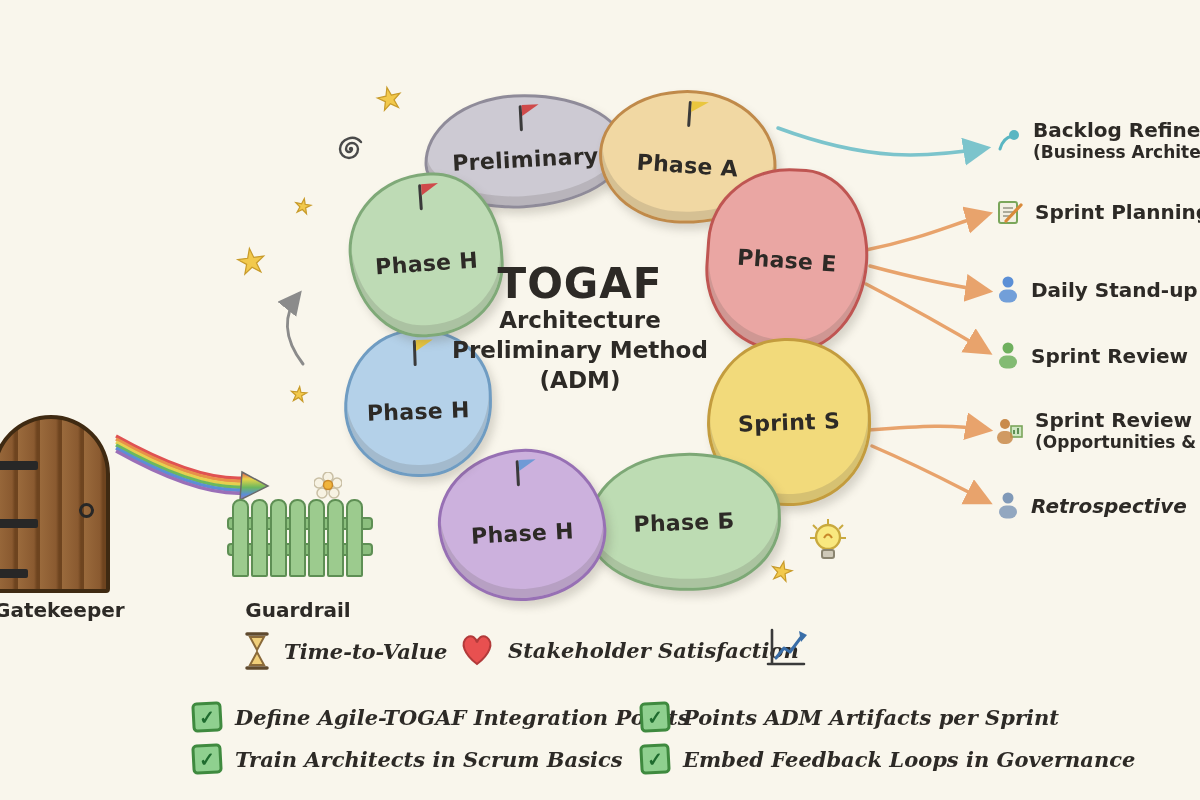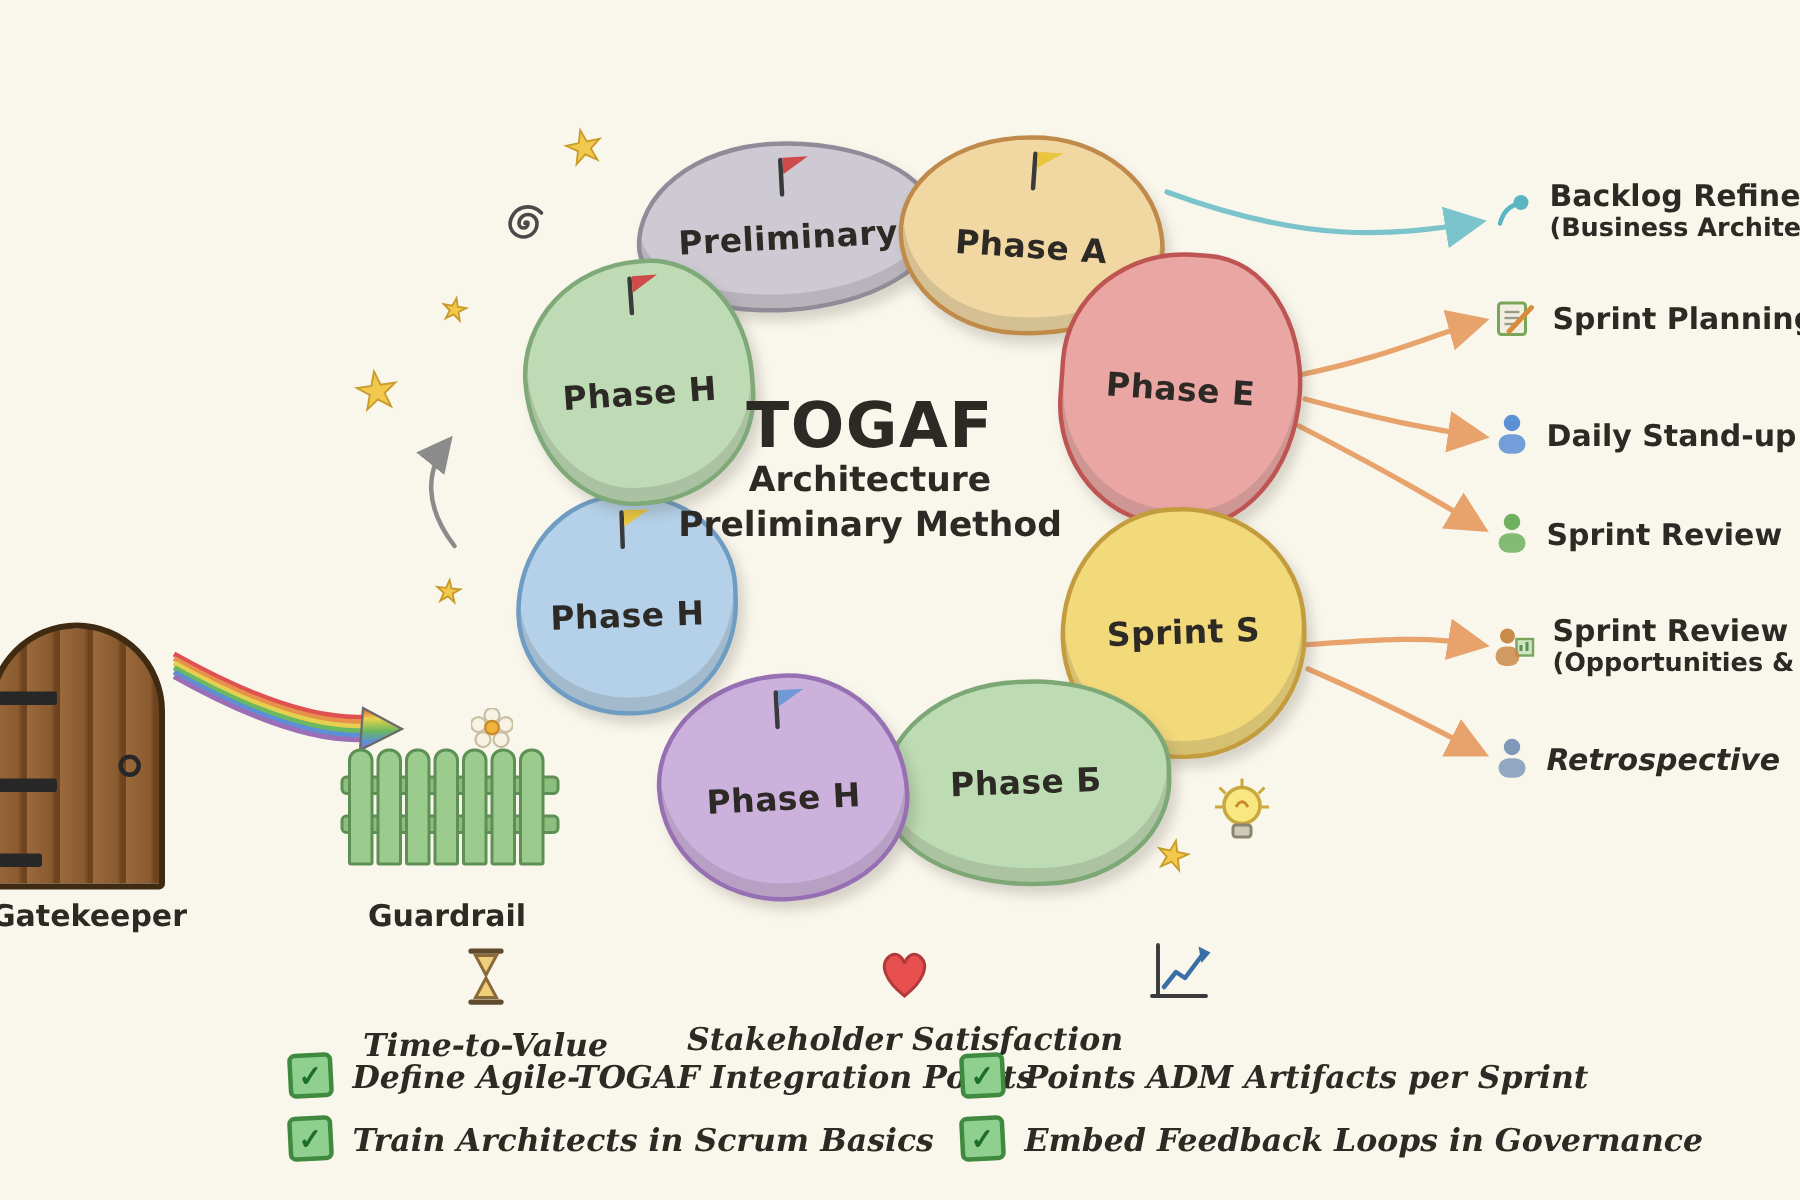--- a/index.html
+++ b/index.html
@@ -45,21 +45,21 @@
   .gate-handle{position:absolute;right:12px;top:84px;width:9px;height:9px;border:3px solid #272727;border-radius:50%;}
   .illu-label{position:absolute;font-size:20px;font-weight:bold;text-align:center;}
   #gate-label{left:-6px;top:598px;width:126px;}
   #fence-label{left:232px;top:598px;width:132px;}
   .fence{position:absolute;left:232px;top:497px;width:132px;height:80px;}
   .rail{position:absolute;left:-5px;width:142px;height:9px;background:#8cbf7e;border:2px solid #5e8f54;border-radius:4px;z-index:1;}
   .rail.r1{top:20px;} .rail.r2{top:46px;}
   .picket{position:absolute;bottom:0;width:13px;height:74px;background:#9ccb8e;border:2px solid #5e8f54;border-radius:8px 8px 2px 2px;z-index:2;}
   
   .metric{position:absolute;display:flex;align-items:center;gap:12px;
-    font-family:"DejaVu Serif",serif;font-style:italic;font-weight:bold;font-size:21px;flex-direction:column;}
+    font-family:"DejaVu Serif",serif;font-style:italic;font-weight:bold;font-size:21px;}
   #metric-time{left:242px;top:630px;}
   #metric-stakeholder{left:458px;top:632px;}
   #metric-adoption{left:762px;top:626px;}
   
   .check-item{position:absolute;display:flex;align-items:center;gap:13px;
     font-family:"DejaVu Serif",serif;font-style:italic;font-weight:bold;font-size:21px;}
   .checkbox{flex:0 0 auto;width:24px;height:24px;background:#8fd08f;border:3px solid #3f8a3f;border-radius:5px;
     display:flex;align-items:center;justify-content:center;color:#1e6b2e;font-style:normal;
     font-size:19px;font-weight:bold;transform:rotate(-3deg);box-sizing:content-box;}
   #check-1{left:192px;top:702px;} #check-2{left:640px;top:702px;}
@@ -198,20 +198,21 @@
     <span class="flag">
       <span class="pennant" style="border-top-color: rgb(207, 74, 74);"></span>
       </span>
     <span class="label">Phase H</span>
   </div>
 
   <div class="center-text">
     <div class="center-title">TOGAF</div>
     <div class="center-sub">Architecture</div>
     <div class="center-sub">Preliminary Method</div>
+    <div class="center-sub">(ADM)</div>
   </div>
 
   <div class="ceremony" style="top:118px;">
     <svg width="26" height="26">
       <path d="M4,22 q3,-11 12,-13" fill="none" stroke-width="3" stroke-linecap="round" style="stroke: rgb(90, 182, 194);"></path>
       <circle cx="18" cy="8" r="5" style="fill: rgb(90, 182, 194);"></circle>
     </svg>
     <span class="txt">
       <span class="lbl">Backlog Refinement</span>
       <span class="sub">(Business Architecture</span>

